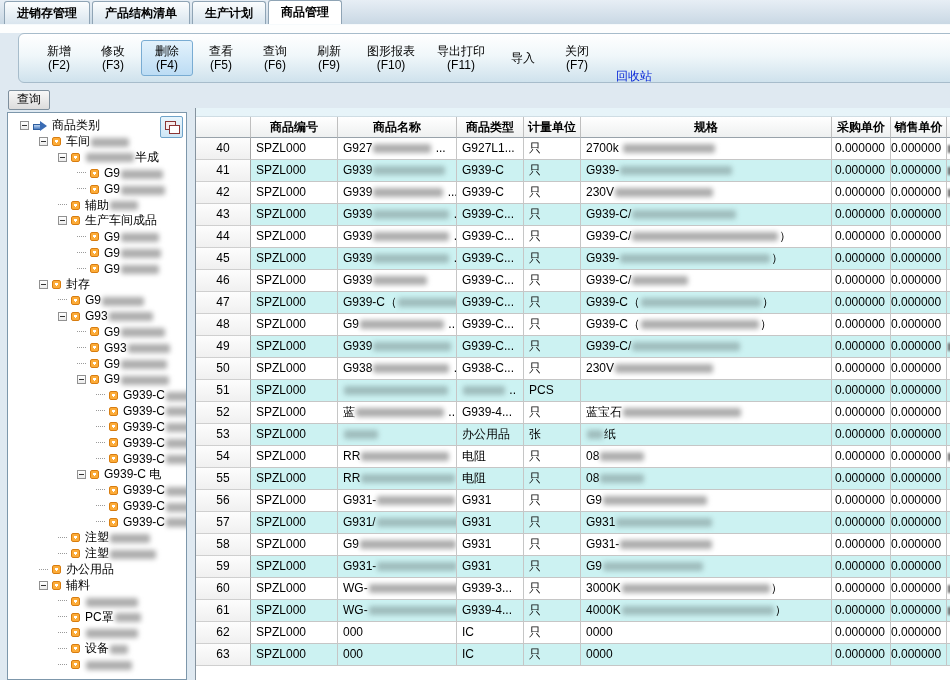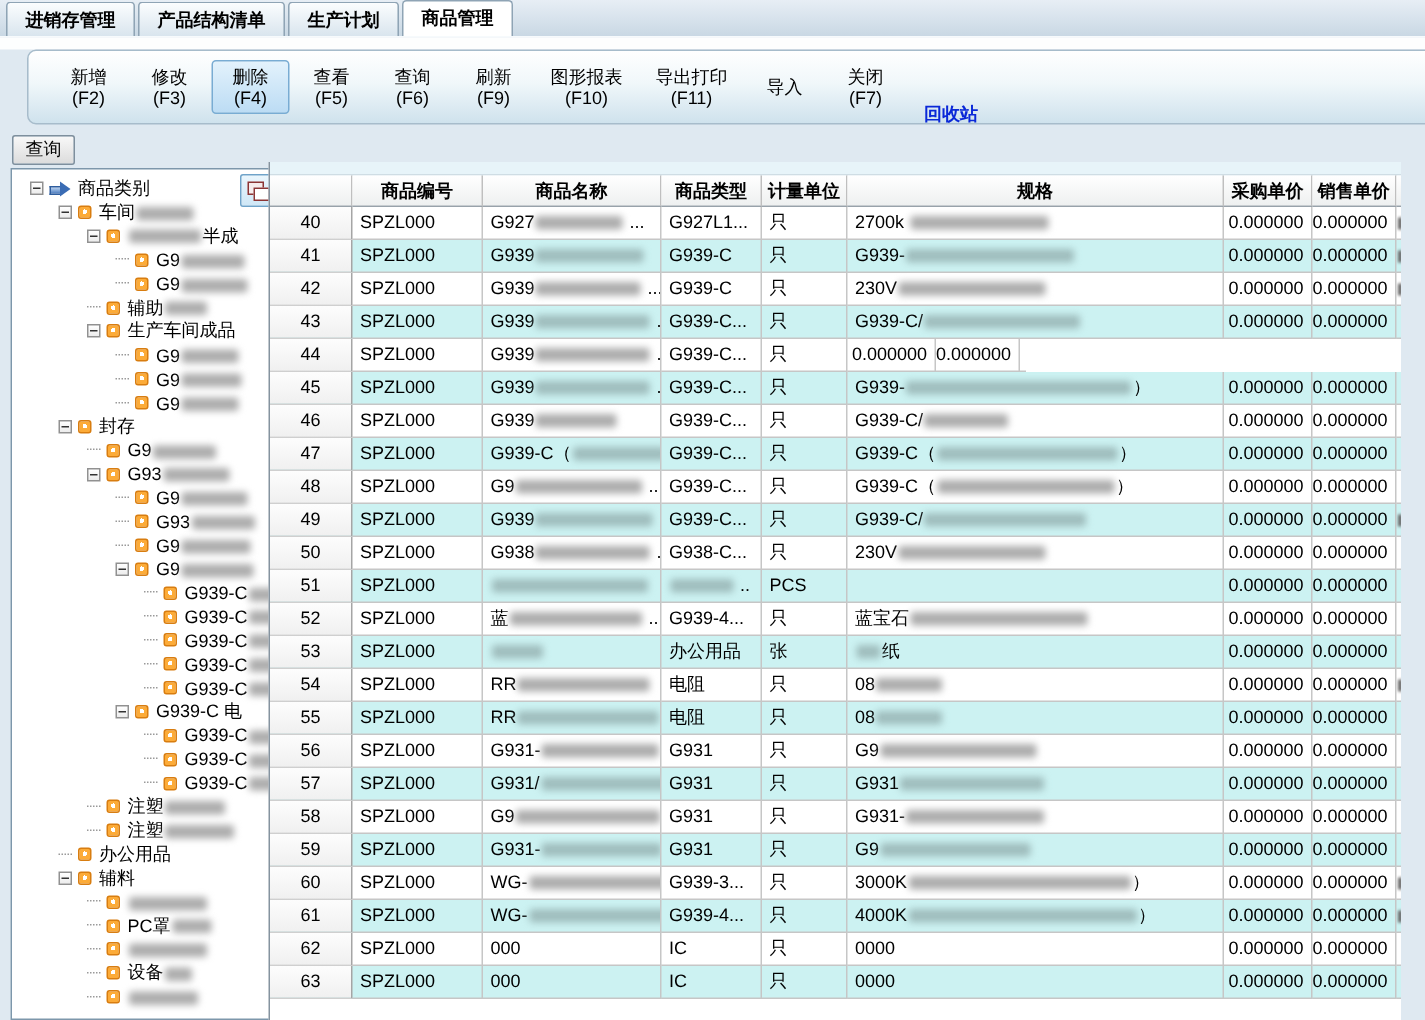--- a/index.html
+++ b/index.html
@@ -35,21 +35,21 @@
     width:50px;margin-right:2px;text-align:center;line-height:14px;
     padding:3px 0;border:1px solid transparent;border-radius:3px;cursor:default;
     white-space:nowrap;
   }
   .tbtn.wide{width:66px;}
   .tbtn.hl{
     background:linear-gradient(#e3f2fc,#bcdcf4);
     border:1px solid #79acd3;
   }
   .tbtn .fkey{display:block;}
-  #recycle{font-weight:bold;width:56px;margin-top:36px;}
+  #recycle{font-weight:normal;width:56px;margin-top:36px;}
   
   #querybtn{
     position:absolute;left:8px;top:90px;width:40px;height:18px;
     background:linear-gradient(#f8f8f8,#dcdcdc);
     border:1px solid #7e8f9d;border-radius:2px;
     text-align:center;line-height:17px;font-size:12px;cursor:default;
   }
   
   #treepanel{
     position:absolute;left:7px;top:112px;width:180px;height:568px;
@@ -82,21 +82,21 @@
   }
   #treecollapse .w1{position:absolute;left:4px;top:4px;width:9px;height:7px;border:1px solid #8b3535;background:#f6ecec;}
   #treecollapse .w2{position:absolute;left:8px;top:8px;width:9px;height:7px;border:1px solid #8b3535;background:#fff;}
   
   .redact{
     display:inline-block;height:9px;border-radius:2px;background:#adadad;
     filter:blur(2.5px);vertical-align:middle;margin:0 1px;
   }
   
   #grid{
-    position:absolute;left:179px;top:108px;width:755px;height:572px;
+    position:absolute;left:195px;top:108px;width:755px;height:572px;
     background:#fff;border-left:1px solid #85939f;box-sizing:border-box;overflow:hidden;
   }
   #gridtop{height:8px;background:#e7f4f9;border-bottom:1px solid #cfdde4;}
   .hrow{display:flex;height:21px;}
   .hcell{
     box-sizing:border-box;border-right:1px solid #bfbfbf;border-bottom:1px solid #98a2aa;
     background:linear-gradient(#ffffff,#eef0f0);
     font-weight:bold;text-align:center;line-height:20px;overflow:hidden;white-space:nowrap;
   }
   .drow{display:flex;height:22px;background:#fff;}
@@ -416,20 +416,21 @@
         <div class="dcell money c6">0.000000</div>
         <div class="dcell money c7">0.000000</div>
         <div class="dcell edgecol c8"></div>
       </div>
       <div class="drow">
         <div class="dcell numcol c0">44</div>
         <div class="dcell c1">SPZL000</div>
         <div class="dcell c2">G939<span class="redact" style="width: 76px;"></span> ...</div>
         <div class="dcell c3">G939-C...</div>
         <div class="dcell c4">只</div>
+        <div class="dcell c5">G939-C/<span class="redact" style="width: 146px;"></span>）</div>
         <div class="dcell money c6">0.000000</div>
         <div class="dcell money c7">0.000000</div>
         <div class="dcell edgecol c8"></div>
       </div>
       <div class="drow alt">
         <div class="dcell numcol c0">45</div>
         <div class="dcell c1">SPZL000</div>
         <div class="dcell c2">G939<span class="redact" style="width: 76px; background: rgb(159, 189, 189);"></span> ...</div>
         <div class="dcell c3">G939-C...</div>
         <div class="dcell c4">只</div>

